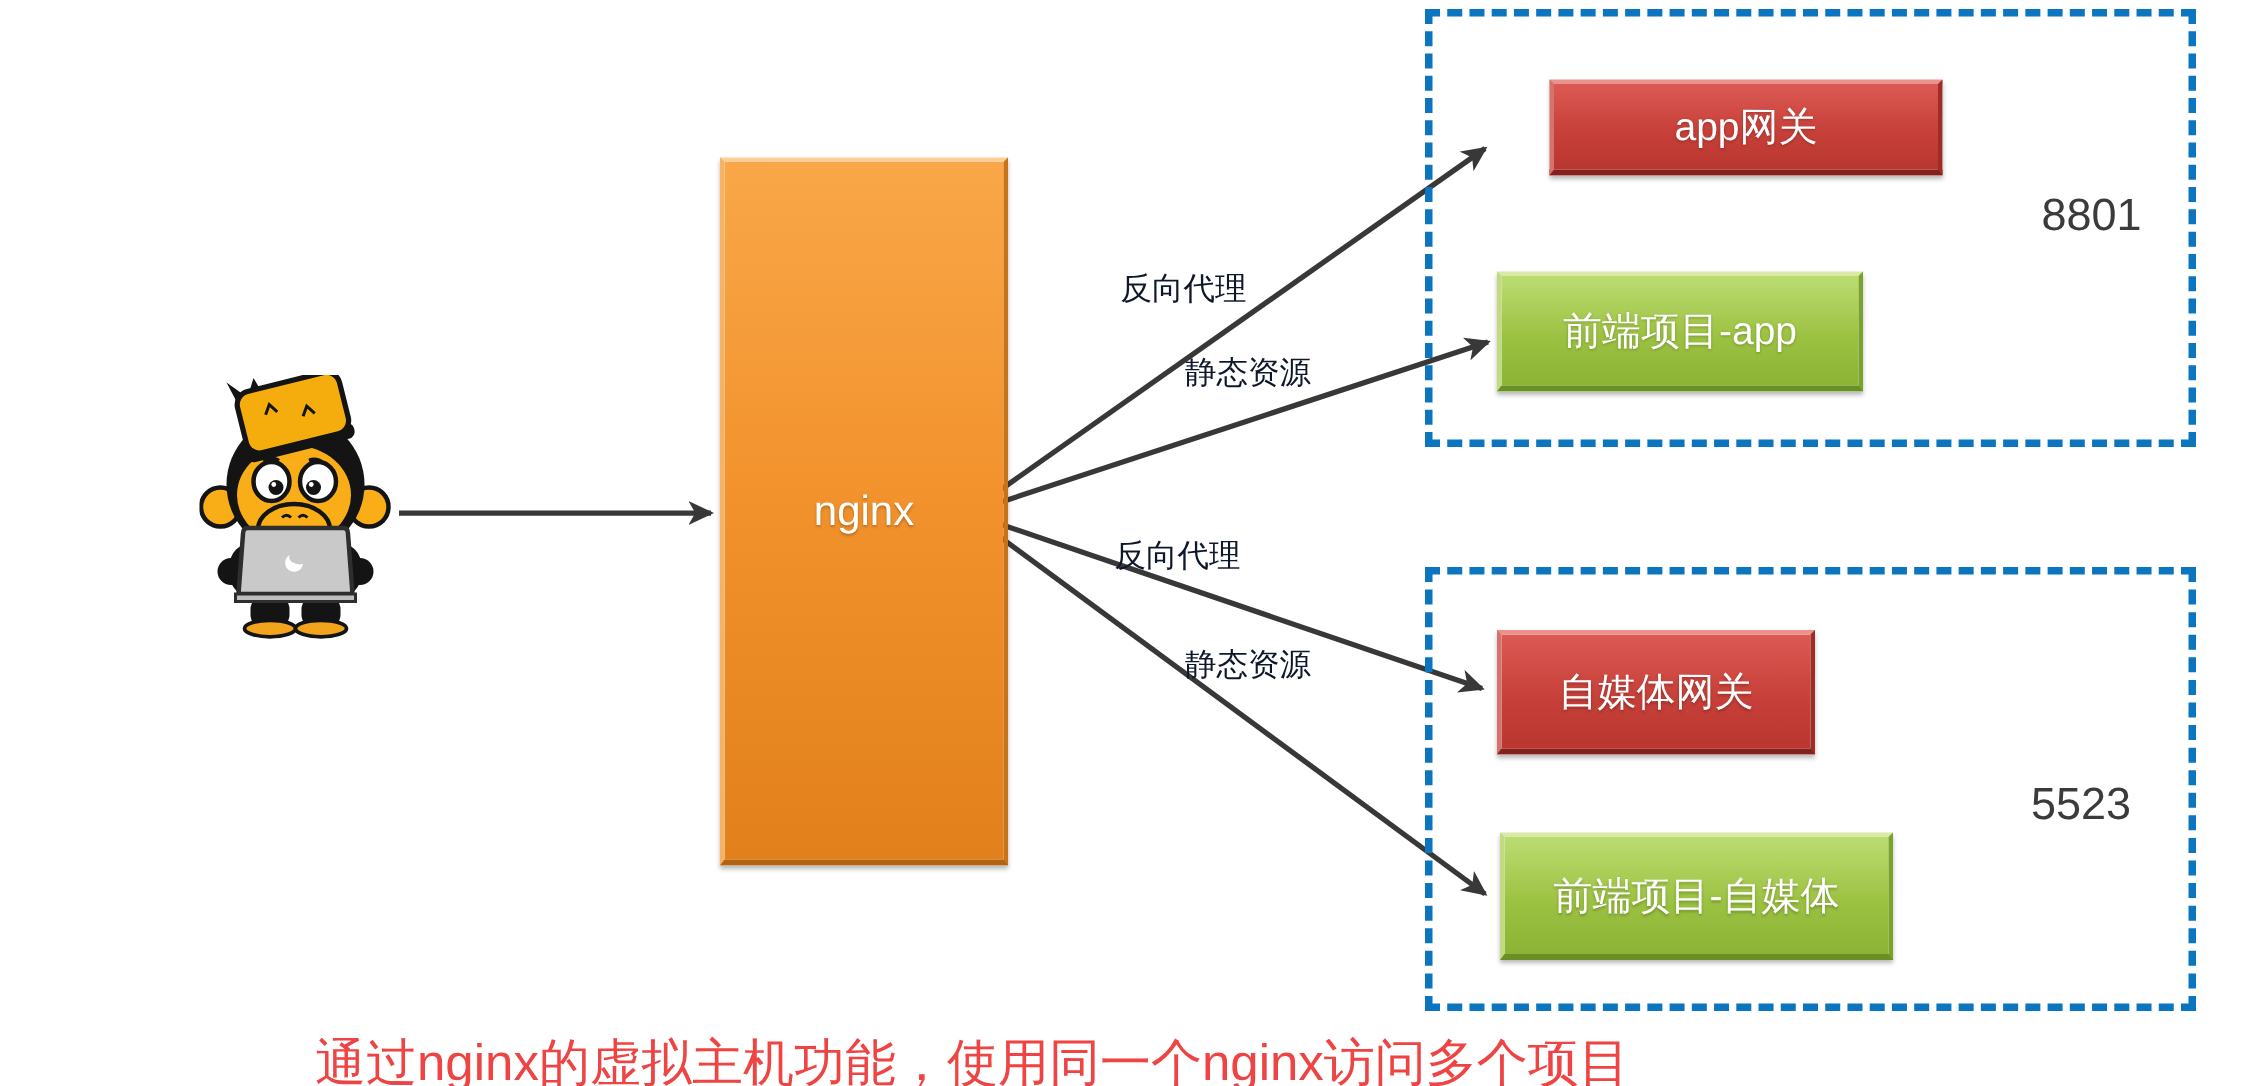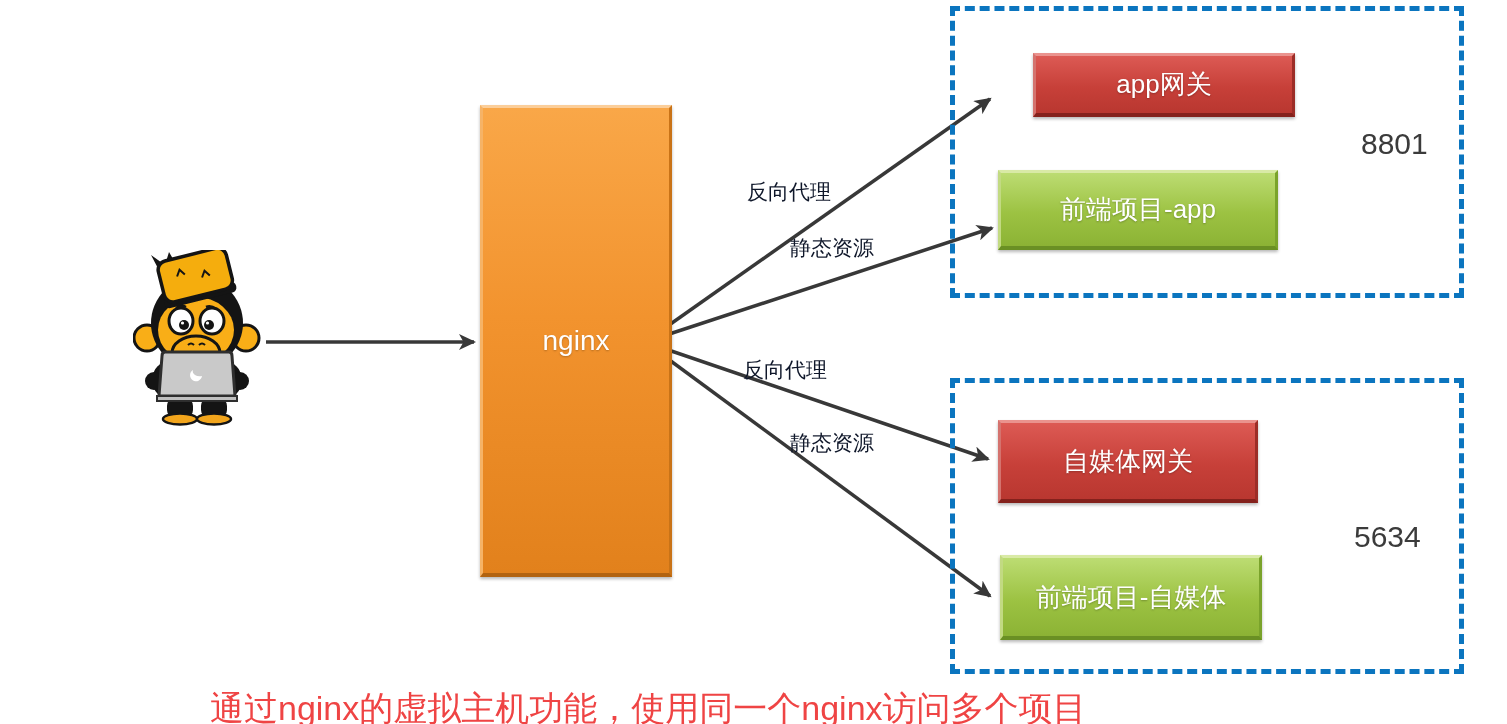--- a/index.html
+++ b/index.html
@@ -26,22 +26,22 @@
     border-right:3px solid #9C2D27;border-bottom:4px solid #84211C;
     font-size:26px;
   }
   .node-green{
     background:linear-gradient(180deg,#BCDC72 0%,#9CC242 55%,#8CB335 100%);
     border-top:3px solid #D9EAA6;border-left:3px solid #C2DA82;
     border-right:3px solid #7AA32B;border-bottom:4px solid #6A9024;
     font-size:26px;
   }
   #node-app-gateway{left:998px;top:53px;width:262px;height:64px;margin-left:35px;}
-  #node-frontend-app{left:998px;top:170px;width:280px;height:80px;}
-  #node-media-gateway{left:998px;top:420px;width:260px;height:83px;}
+  #node-frontend-app{left:998px;top:181px;width:244px;height:80px;}
+  #node-media-gateway{left:998px;top:420px;width:212px;height:83px;}
   #node-frontend-media{left:1000px;top:555px;width:262px;height:85px;text-align:right;}
   
   .group-box{
     position:absolute;border:5px dashed #0B75BF;box-sizing:border-box;background:transparent;
   }
   #group-8801{left:950px;top:6px;width:514px;height:292px;}
   #group-8802{left:950px;top:378px;width:514px;height:296px;}
   .port-label{
     position:absolute;color:#3B3B3B;font-size:30px;white-space:nowrap;margin-left:24px;
   }
@@ -147,17 +147,17 @@
   </div>
   <div class="port-label" id="port-8801">8801</div>
 
   <div class="group-box" id="group-8802"></div>
   <div class="node node-red" id="node-media-gateway">
     <span class="node-label">自媒体网关</span>
   </div>
   <div class="node node-green" id="node-frontend-media">
     <span class="node-label">前端项目-自媒体</span>
   </div>
-  <div class="port-label" id="port-8802">5634</div>
+  <div class="port-label" id="port-8802">5523</div>
 
   <div id="caption">通过nginx的虚拟主机功能，使用同一个nginx访问多个项目</div>
 
 </div>
 
 </body></html>

